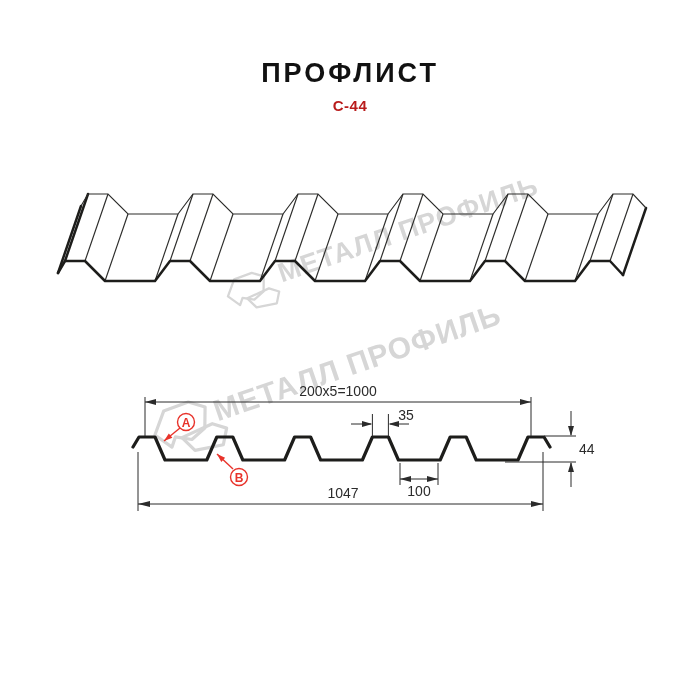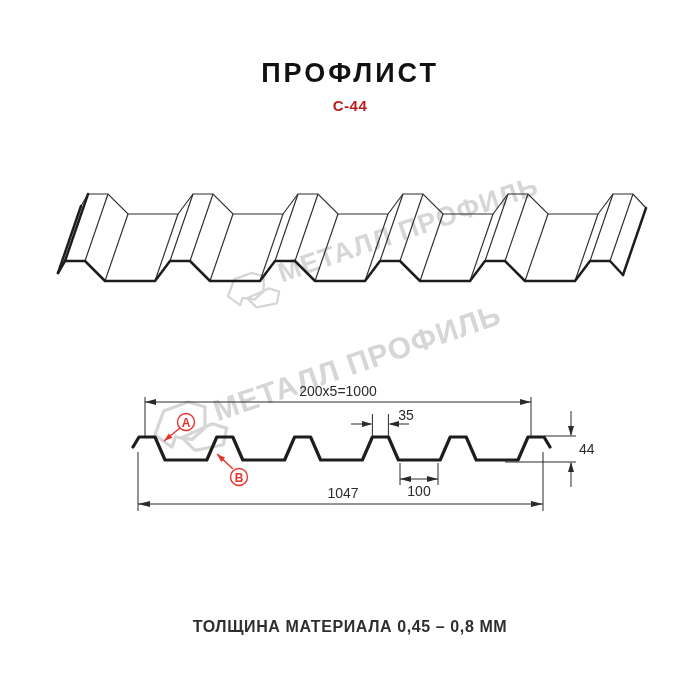--- a/index.html
+++ b/index.html
@@ -129,14 +129,13 @@
     </g>
 
     <g>
       <path class="redline" d="M233,469 L217,454"></path>
       <polygon class="redarrow" points="217,454 225.1,457.8 221.3,461.9"></polygon>
       <circle class="redline" cx="239" cy="477" r="8.5"></circle>
       <text class="redtext" x="239" y="481.5" text-anchor="middle">В</text>
     </g>
   </svg>
 
-  <div class="footer">ТОЛЩИНА МАТЕРИАЛА 0,45 – 0,8 ММ</div>
 </div>
 
 </body></html>

